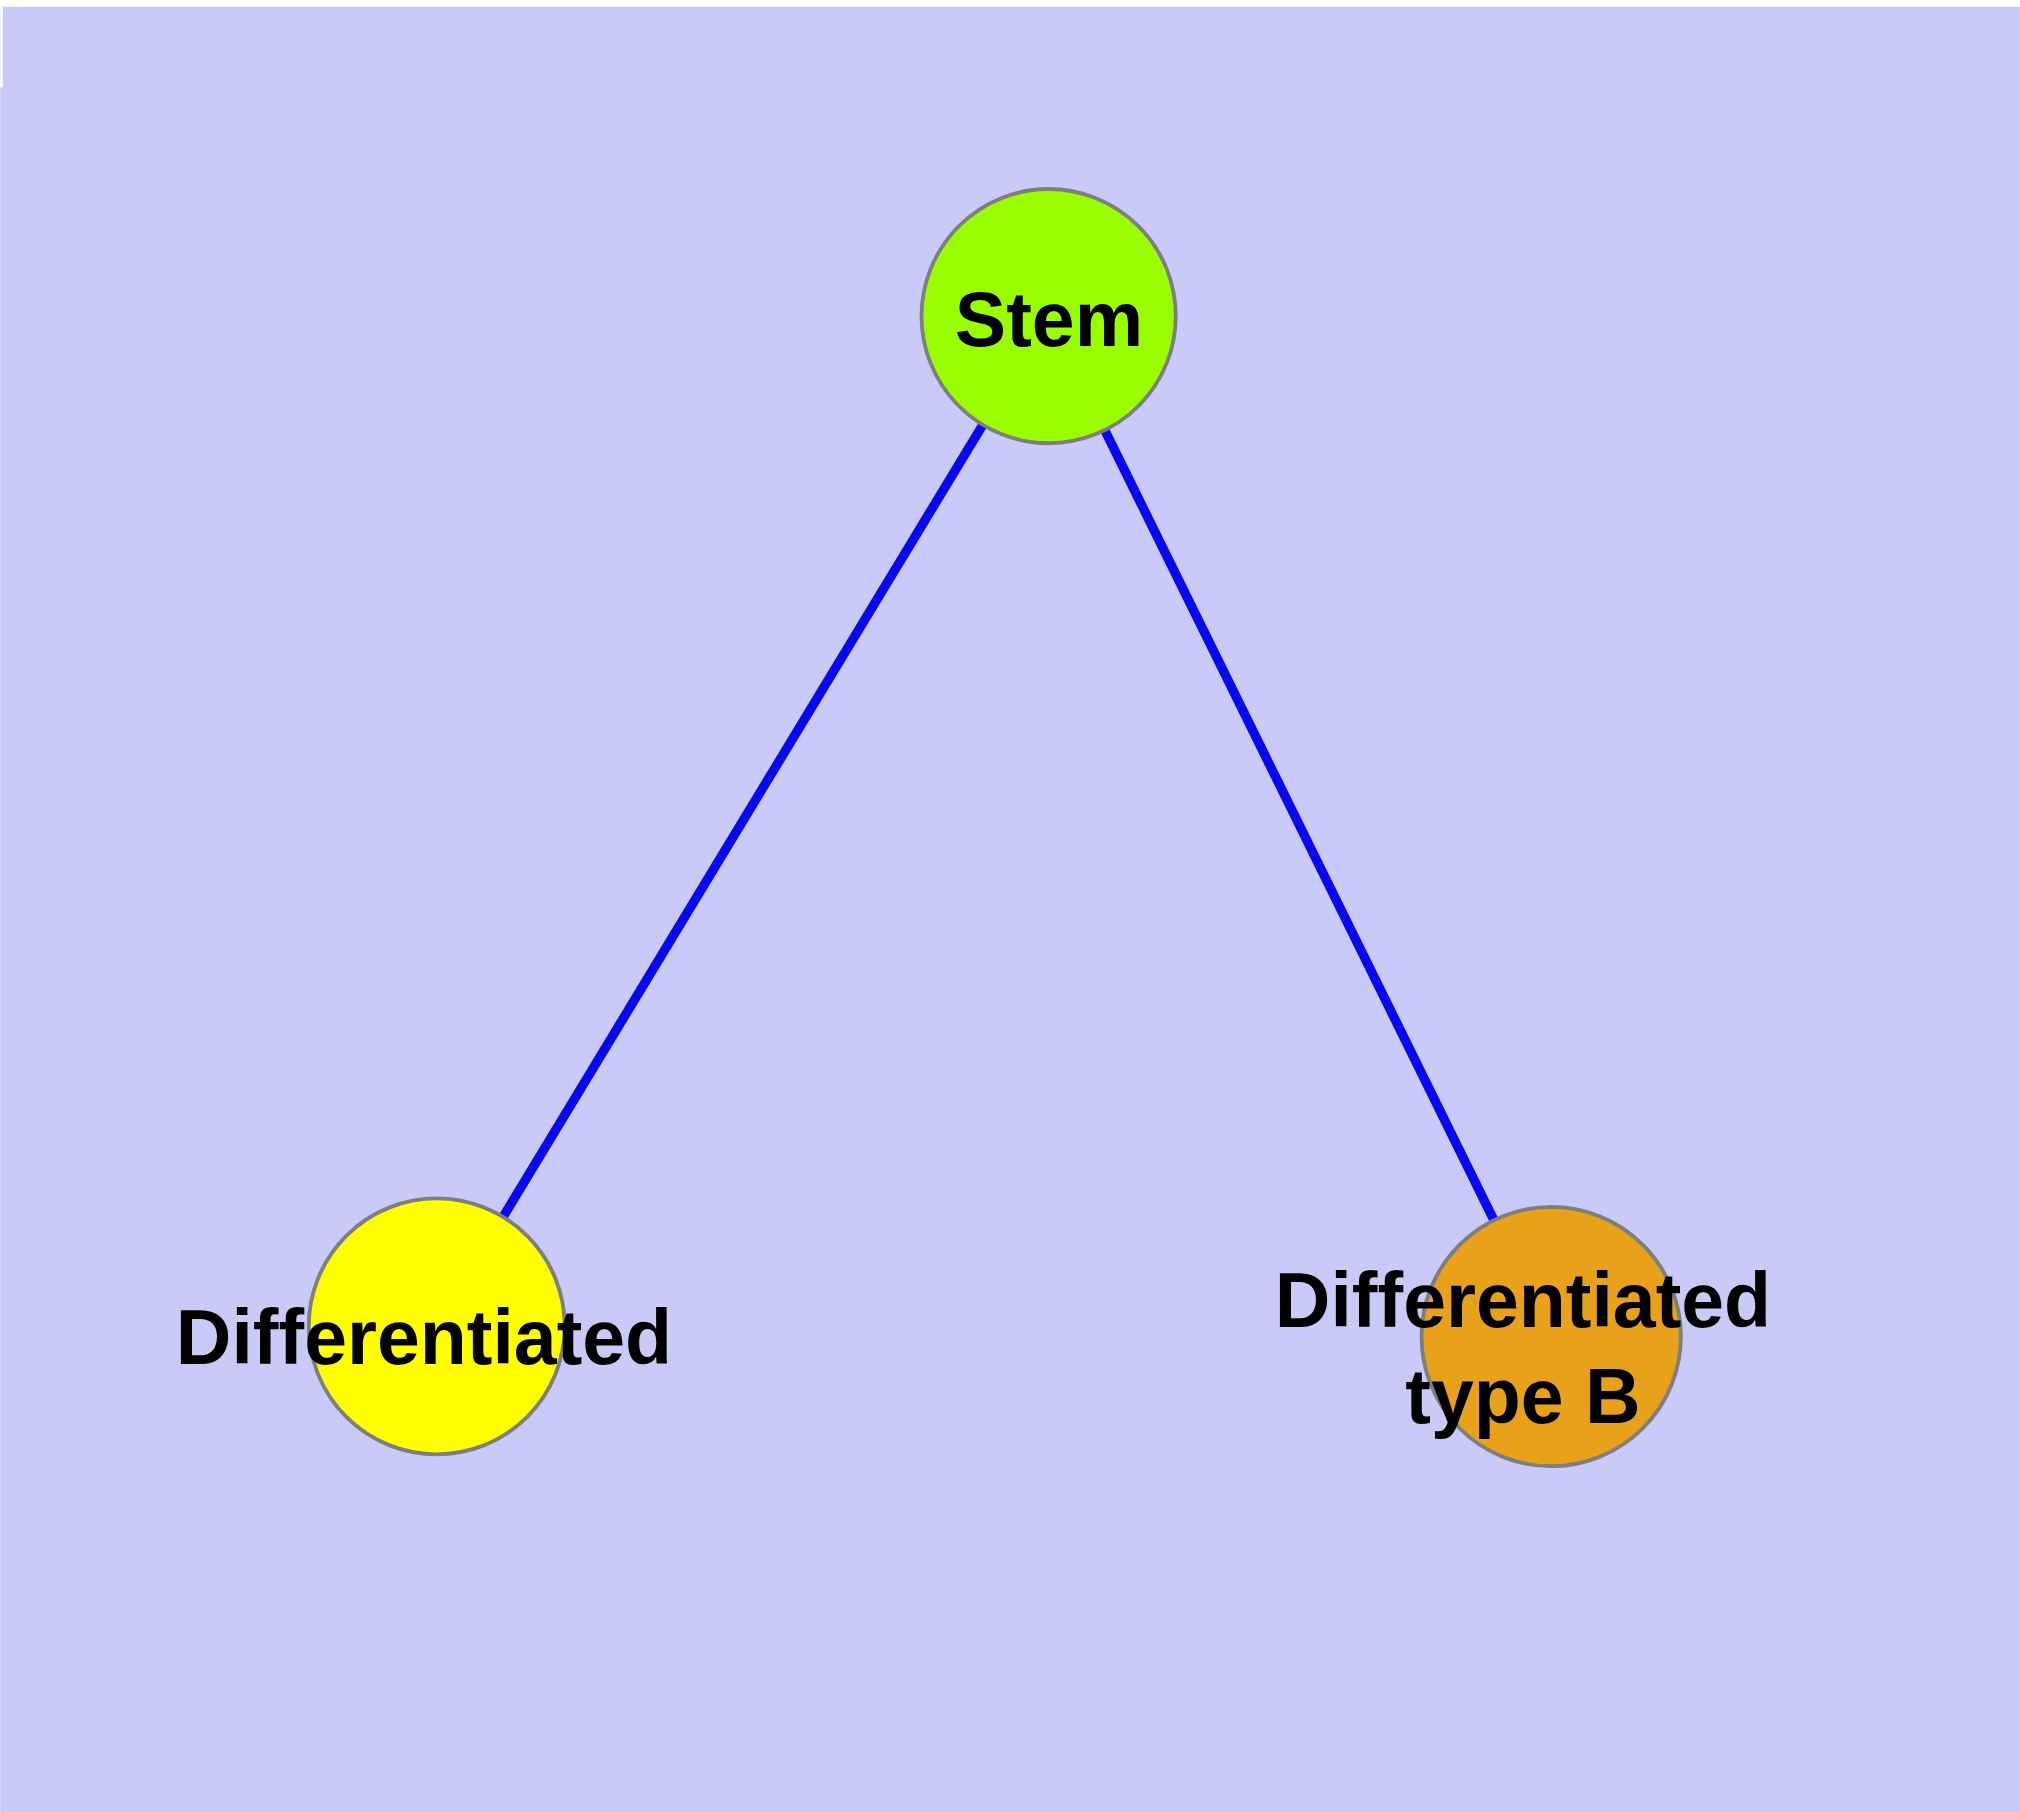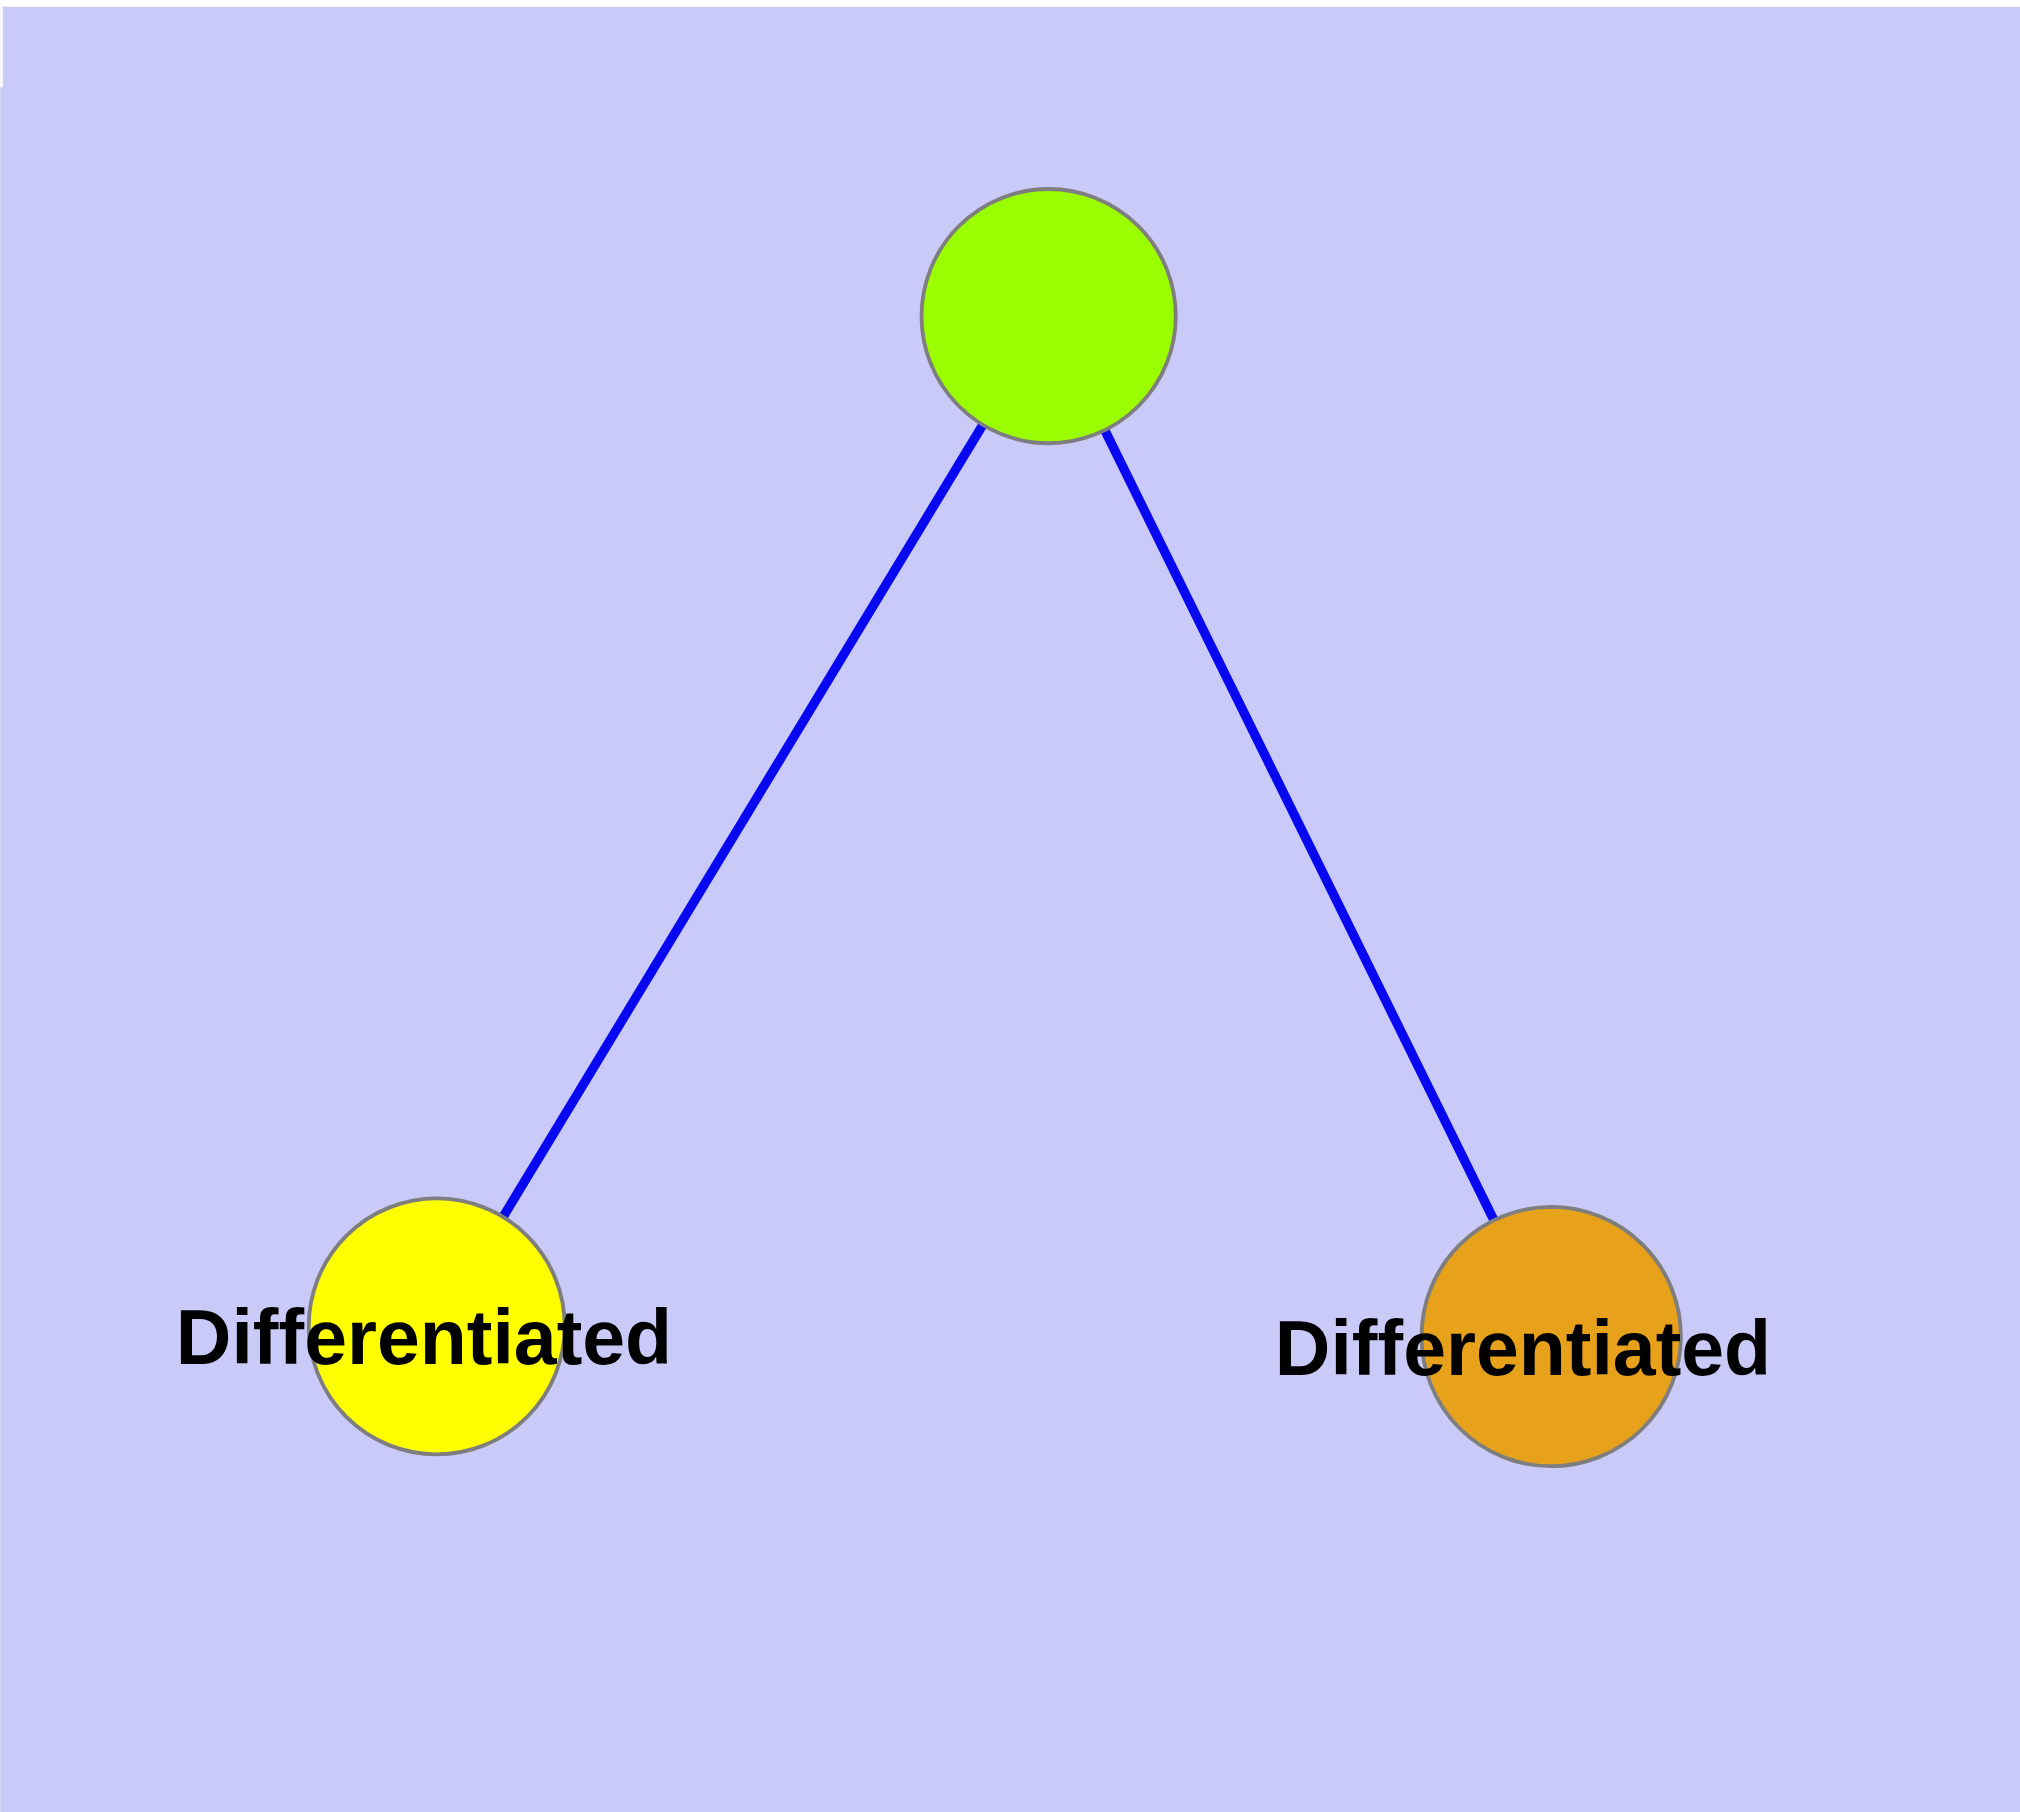--- a/index.html
+++ b/index.html
@@ -48,23 +48,25 @@
     <rect x="0" y="8" width="3" height="95" fill="#ffffff"></rect>
 
     <line x1="1237" y1="373" x2="515" y2="1565" stroke-width="11" stroke-linecap="butt" stroke="#0707f0"></line>
     <line x1="1237" y1="373" x2="1830" y2="1577" stroke-width="11" stroke-linecap="butt" stroke="#0707f0"></line>
 
     <circle cx="1237" cy="373" r="150" stroke="#7e7e7e" stroke-width="4.5" fill="#9bfe00"></circle>
     <circle cx="515" cy="1565" r="151" stroke="#7e7e7e" stroke-width="4.5" fill="#ffff00"></circle>
     <circle cx="1830" cy="1577" r="153" stroke="#7e7e7e" stroke-width="4.5" fill="#e7a11b"></circle>
   </svg>
 
+  <div class="node-label" style="left:1049px; top:319px;">Stem</div>
 
   <div class="node-label" style="left:424px; top:1337px;">
     <div>Differentiated</div>
   </div>
 
   <div class="node-label" style="left:1523px; top:1348px;">
     <div>Differentiated</div>
+    <div>type B</div>
   </div>
 
 </div>
 
 
 </body></html>

